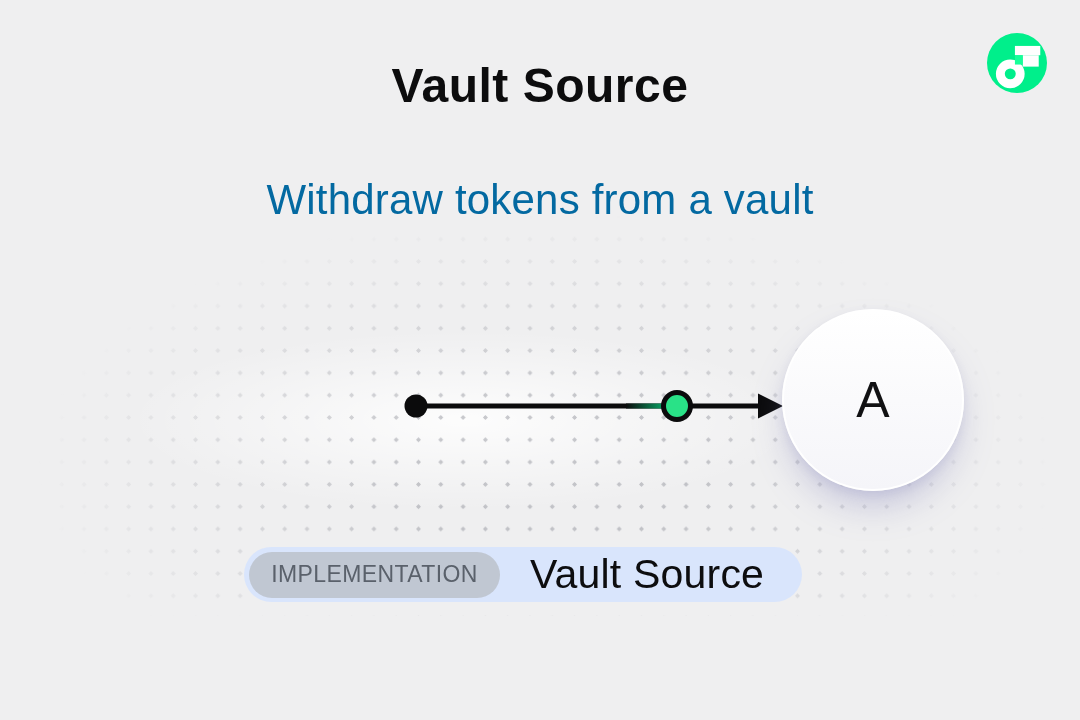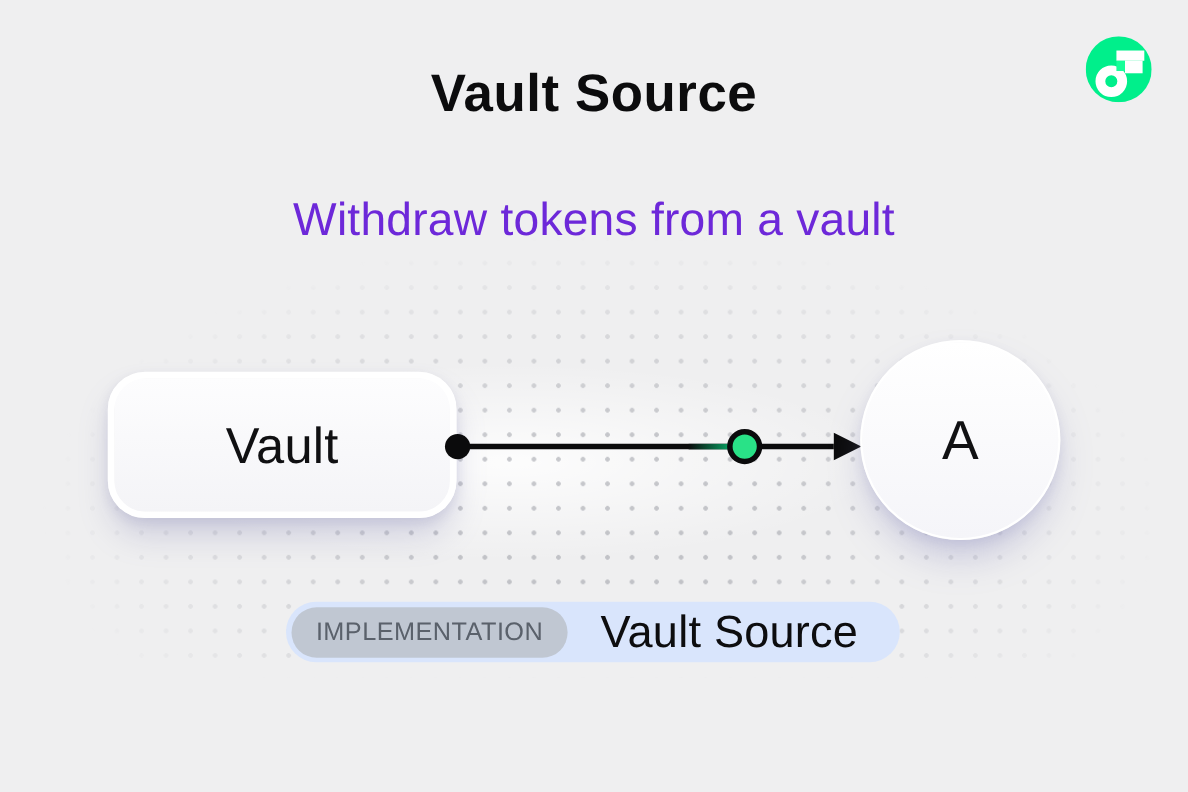--- a/index.html
+++ b/index.html
@@ -35,21 +35,21 @@
     position: absolute; left: 0; top: 58px; width: 1080px;
     text-align: center;
     font-size: 48px; font-weight: 700; letter-spacing: 0.5px;
     color: #0c0c0d;
   }
 
   .page-subtitle {
     position: absolute; left: 0; top: 176px; width: 1080px;
     text-align: center;
     font-size: 42px; font-weight: 400; letter-spacing: 0.2px;
-    color: #6d28d9;
+    color: #0369a1;
   }
 
   .logo {
     position: absolute; left: 987px; top: 33px; width: 60px; height: 60px;
   }
 
   
   .vault-node {
     position: absolute; left: 98px; top: 338px; width: 317px; height: 133px;
     border-radius: 34px;
@@ -72,21 +72,21 @@
     display: flex; align-items: center; justify-content: center;
   }
   .account-node .node-label {
     font-size: 50px; font-weight: 400; color: #111113;
   }
 
   .connector { position: absolute; left: 402px; top: 380px; }
 
   
   .impl-badge {
-    position: absolute; left: 260px; top: 547px; width: 558px; height: 55px;
+    position: absolute; left: 244px; top: 547px; width: 558px; height: 55px;
     border-radius: 27.5px;
     background: #d9e5fc;
     display: flex; align-items: center;
   }
   .impl-tag {
     margin-left: 5px;
     width: 251px; height: 46px;
     border-radius: 23px;
     background: #c0c7d2;
     display: flex; align-items: center; justify-content: center;
@@ -112,23 +112,20 @@
   <div class="logo">
     <svg viewBox="0 0 58 58" width="60" height="60">
       <circle cx="29" cy="29" r="29" fill="#00ef8b"></circle>
       <circle cx="22.5" cy="39.5" r="9.6" fill="none" stroke="#ffffff" stroke-width="8.6"></circle>
       <rect x="27" y="12.5" width="24.5" height="9" fill="#ffffff"></rect>
       <rect x="34.5" y="21.5" width="15.5" height="11" fill="#ffffff"></rect>
       <rect x="27" y="21.5" width="7.5" height="9" fill="#16ff99"></rect>
     </svg>
   </div>
 
-  <div class="vault-node">
-    <span class="node-label">Vault</span>
-  </div>
 
   <div class="connector">
     <svg viewBox="0 0 392 52" width="392" height="52">
       <defs>
         <linearGradient id="leadGrad" x1="0" y1="0" x2="1" y2="0">
           <stop offset="0" stop-color="#0b0b0c"></stop>
           <stop offset="1" stop-color="#089a5e"></stop>
         </linearGradient>
       </defs>
       <line x1="14" y1="26" x2="356" y2="26" stroke="#0b0b0c" stroke-width="5"></line>

